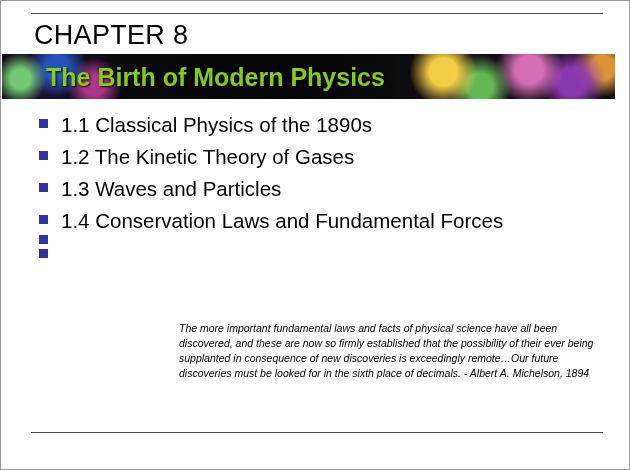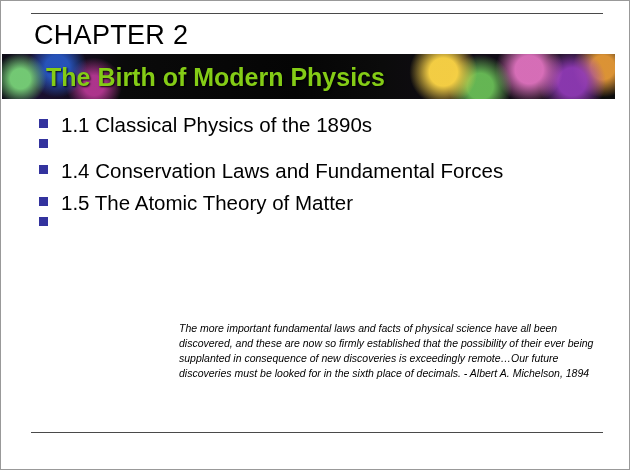--- a/index.html
+++ b/index.html
@@ -121,47 +121,51 @@
     margin-top: 11px;
   }
 </style>
 </head>
 <body>
 
 <div class="slide">
 
   <div class="rule rule-top"></div>
 
-  <div class="chapter-label">CHAPTER 2</div>
+  <div class="chapter-label">CHAPTER 8</div>
 
   <div class="banner">
     <div class="banner-art"></div>
     <div class="banner-title">The Birth of Modern Physics</div>
   </div>
 
   <div class="toc">
 
     <div class="toc-item">
       <span class="bullet"></span>
       <span class="toc-text">1.1 Classical Physics of the 1890s</span>
     </div>
 
     <div class="toc-item">
       <span class="bullet"></span>
+      <span class="toc-text">1.2 The Kinetic Theory of Gases</span>
     </div>
 
+    <div class="toc-item">
+      <span class="bullet"></span>
+      <span class="toc-text">1.3 Waves and Particles</span>
+    </div>
 
     <div class="toc-item">
       <span class="bullet"></span>
       <span class="toc-text">1.4 Conservation Laws and Fundamental Forces</span>
     </div>
 
     <div class="toc-item">
       <span class="bullet"></span>
-      <span class="toc-text">1.5 The Atomic Theory of Matter</span>
     </div>
 
     <div class="toc-item">
       <span class="bullet"></span>
     </div>
 
   </div>
 
   <div class="quote">
     <span>The more important fundamental laws and facts of physical science have all been discovered, and these are now so firmly established that the possibility of their ever being supplanted in consequence of new discoveries is exceedingly remote…Our future discoveries must be looked for in the sixth place of decimals.</span>

